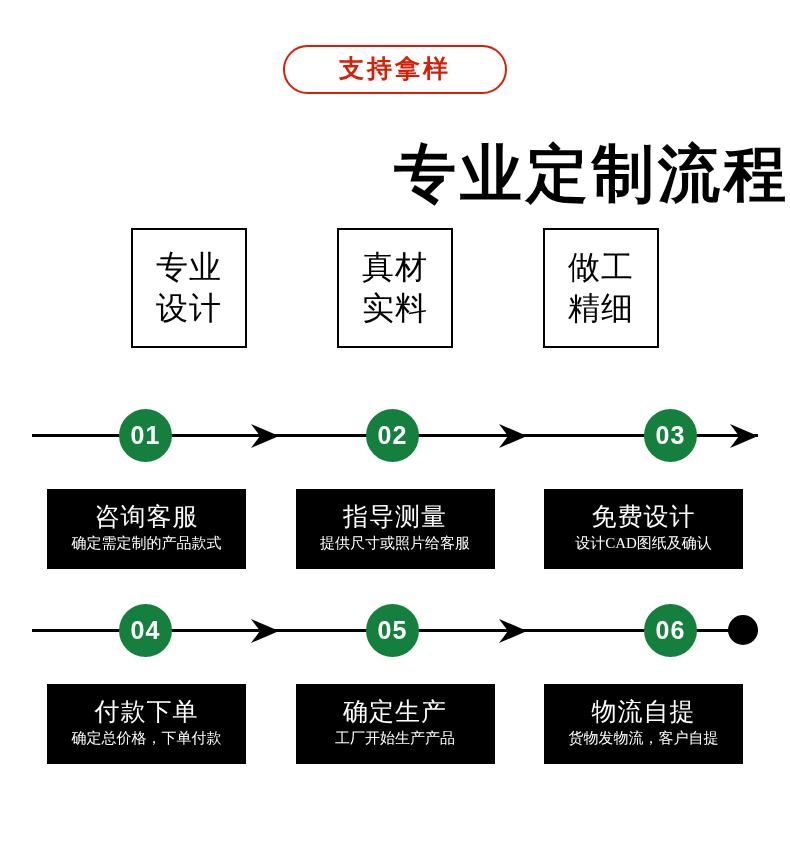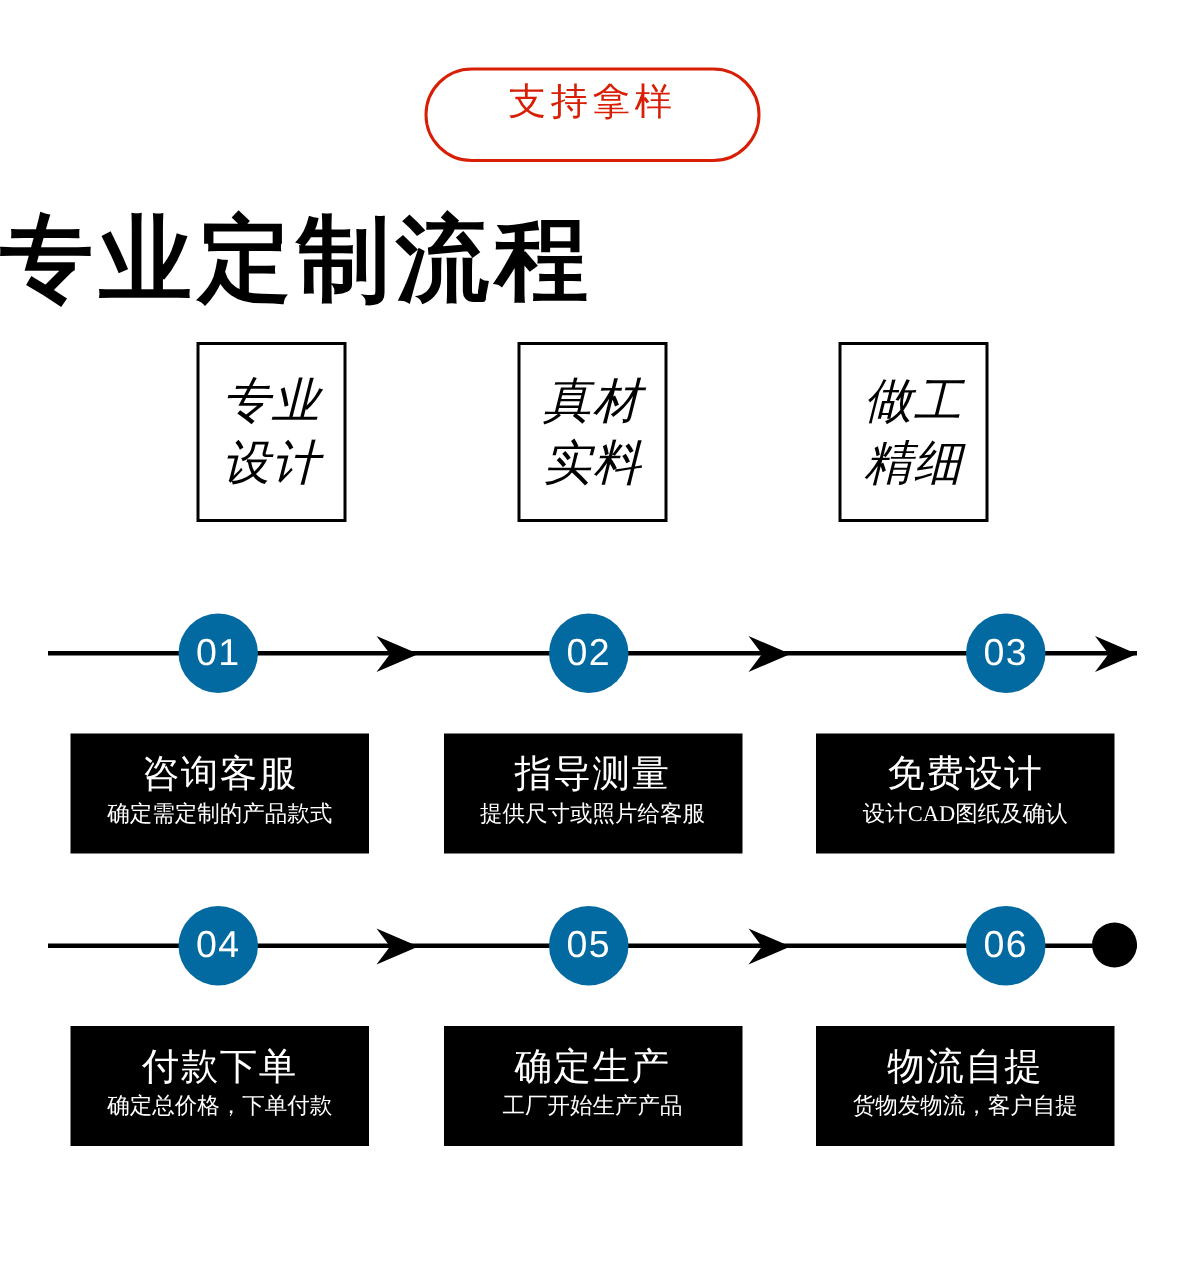--- a/index.html
+++ b/index.html
@@ -26,63 +26,62 @@
     display: flex;
     justify-content: center;
   }
   .badge {
     border: 2px solid #d81f06;
     border-radius: 999px;
     color: #d81f06;
     font-size: 25px;
     line-height: 1;
     letter-spacing: 3px;
-    padding: 9px 54px 25px;
+    padding: 9px 54px 11px;
     white-space: nowrap;
     background: #ffffff;
-    font-weight: 400;
+    font-weight: 700;
     text-align: right;
   }
 
   
   .title-wrap {
     position: absolute;
     top: 97px;
     left: 0;
     width: 790px;
     display: flex;
-    justify-content: flex-start;
+    justify-content: flex-end;
   }
   .main-title {
     font-size: 62px;
     font-weight: 700;
     letter-spacing: 4px;
     line-height: 1.12;
     white-space: nowrap;
   }
 
   
   .features {
     position: absolute;
     top: 228px;
     left: 131px;
     width: 528px;
     display: flex;
     justify-content: space-between;
   }
   .feature-box {
-    width: 100px;
+    width: 116px;
     height: 120px;
     border: 2px solid #000000;
     box-sizing: border-box;
     display: flex;
     flex-direction: column;
     align-items: center;
     justify-content: center;
-    font-style: italic;
   }
   .feature-line {
     font-size: 32px;
     line-height: 1.28;
     letter-spacing: 1px;
     white-space: nowrap;
   }
 
   
   .timeline {
@@ -105,27 +104,27 @@
   .rail.short {
     width: 726px;
   }
 
   .node {
     position: absolute;
     top: 1px;
     width: 53px;
     height: 53px;
     border-radius: 50%;
-    background: #0369a1;
+    background: #15803d;
     color: #ffffff;
     display: flex;
     align-items: center;
     justify-content: center;
     font-size: 25px;
-    font-weight: 400;
+    font-weight: 700;
     letter-spacing: 1px;
     box-sizing: border-box;
   }
   .node.n1 { left: 119px; }
   .node.n2 { left: 366px; }
   .node.n3 { left: 644px; }
 
   .arrow {
     position: absolute;
     top: 11px;

